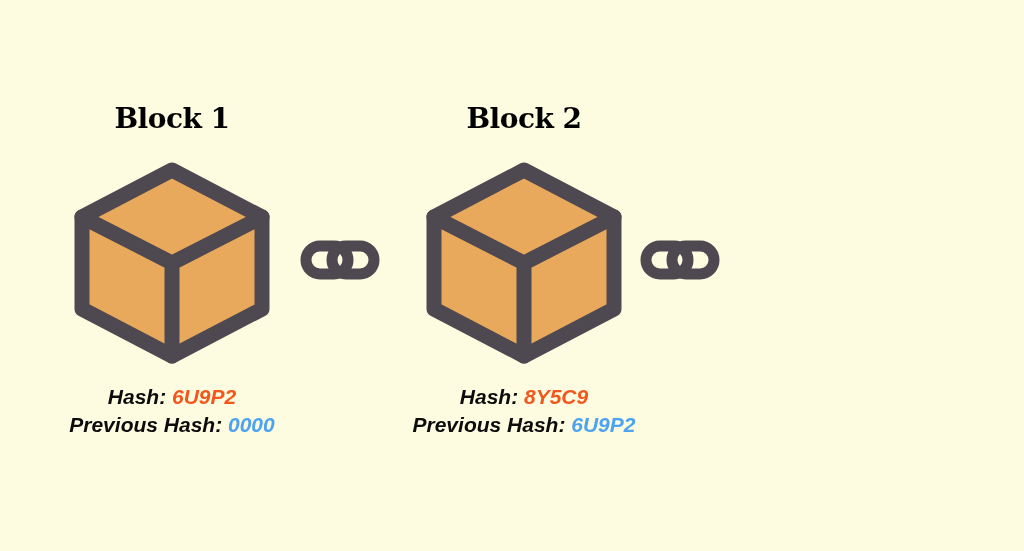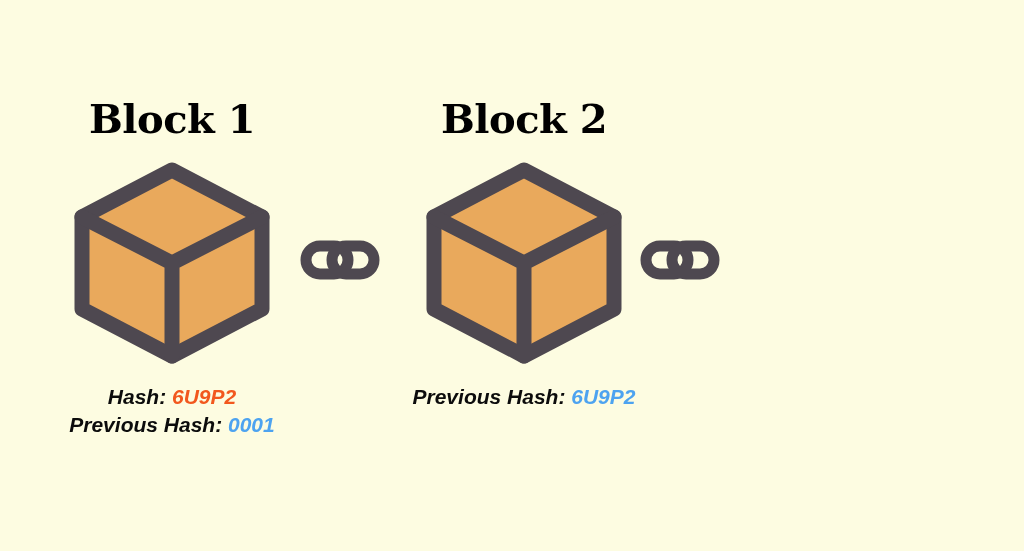--- a/index.html
+++ b/index.html
@@ -31,21 +31,21 @@
   }
 
   .block-title {
     position: absolute;
     top: 96px;
     left: 0;
     width: 100%;
     text-align: center;
     font-family: "DejaVu Serif", "Liberation Serif", serif;
     font-weight: bold;
-    font-size: 40px;
+    font-size: 28px;
     line-height: 46px;
     letter-spacing: -0.5px;
     color: #000000;
     white-space: nowrap;
   }
 
   .cube-wrap {
     position: absolute;
     top: 162px;
     left: 50%;
@@ -106,40 +106,41 @@
   <div class="block" id="block-0" style="left: 2px;">
     <div class="block-title" style="color: rgb(0, 0, 0);">Block 1</div>
     <div class="cube-wrap">
       <svg viewBox="0 0 196 202" xmlns="http://www.w3.org/2000/svg">
         <polygon points="98,8 188,55 188,147 98,194 8,147 8,55" fill="#E9A95C" stroke="#4E4850" stroke-width="15" stroke-linejoin="round"></polygon>
         <path d="M8,55 L98,101 L188,55 M98,101 L98,194" fill="none" stroke="#4E4850" stroke-width="15" stroke-linejoin="round" stroke-linecap="round"></path>
       </svg>
     </div>
     <div class="hash-lines">
       <span class="hash-line"><span class="hash-label" style="color: rgb(12, 12, 12);">Hash:</span>&nbsp;<span class="hash-value-cur" style="color: rgb(242, 88, 30);">6U9P2</span></span>
-      <span class="hash-line"><span class="hash-label" style="color: rgb(12, 12, 12);">Previous Hash:</span>&nbsp;<span class="hash-value-prev" style="color: rgb(77, 163, 240);">0001</span></span>
+      <span class="hash-line"><span class="hash-label" style="color: rgb(12, 12, 12);">Previous Hash:</span>&nbsp;<span class="hash-value-prev" style="color: rgb(77, 163, 240);">0000</span></span>
     </div>
   </div>
 
   <div class="linker" id="link-0" style="left: 300px;">
     <svg viewBox="0 0 80 48" xmlns="http://www.w3.org/2000/svg">
       <rect x="6" y="10" width="42" height="28" rx="14" ry="14" fill="none" stroke="#4E4850" stroke-width="11"></rect>
       <rect x="32" y="10" width="42" height="28" rx="14" ry="14" fill="none" stroke="#4E4850" stroke-width="11"></rect>
     </svg>
   </div>
 
   <div class="block" id="block-1" style="left: 354px;">
     <div class="block-title" style="color: rgb(0, 0, 0);">Block 2</div>
     <div class="cube-wrap">
       <svg viewBox="0 0 196 202" xmlns="http://www.w3.org/2000/svg">
         <polygon points="98,8 188,55 188,147 98,194 8,147 8,55" fill="#E9A95C" stroke="#4E4850" stroke-width="15" stroke-linejoin="round"></polygon>
         <path d="M8,55 L98,101 L188,55 M98,101 L98,194" fill="none" stroke="#4E4850" stroke-width="15" stroke-linejoin="round" stroke-linecap="round"></path>
       </svg>
     </div>
     <div class="hash-lines">
+      <span class="hash-line"><span class="hash-label" style="color: rgb(12, 12, 12);">Hash:</span>&nbsp;<span class="hash-value-cur" style="color: rgb(242, 88, 30);">8Y5C9</span></span>
       <span class="hash-line"><span class="hash-label" style="color: rgb(12, 12, 12);">Previous Hash:</span>&nbsp;<span class="hash-value-prev" style="color: rgb(77, 163, 240);">6U9P2</span></span>
     </div>
   </div>
 
   <div class="linker" id="link-1" style="left: 640px;">
     <svg viewBox="0 0 80 48" xmlns="http://www.w3.org/2000/svg">
       <rect x="6" y="10" width="42" height="28" rx="14" ry="14" fill="none" stroke="#4E4850" stroke-width="11"></rect>
       <rect x="32" y="10" width="42" height="28" rx="14" ry="14" fill="none" stroke="#4E4850" stroke-width="11"></rect>
     </svg>
   </div>

